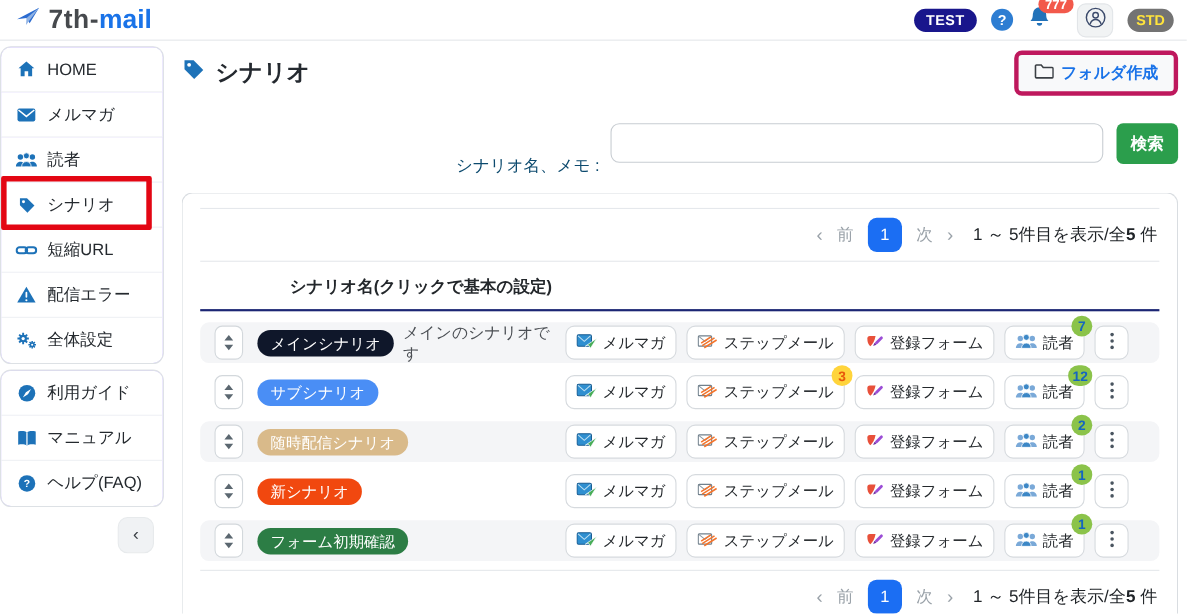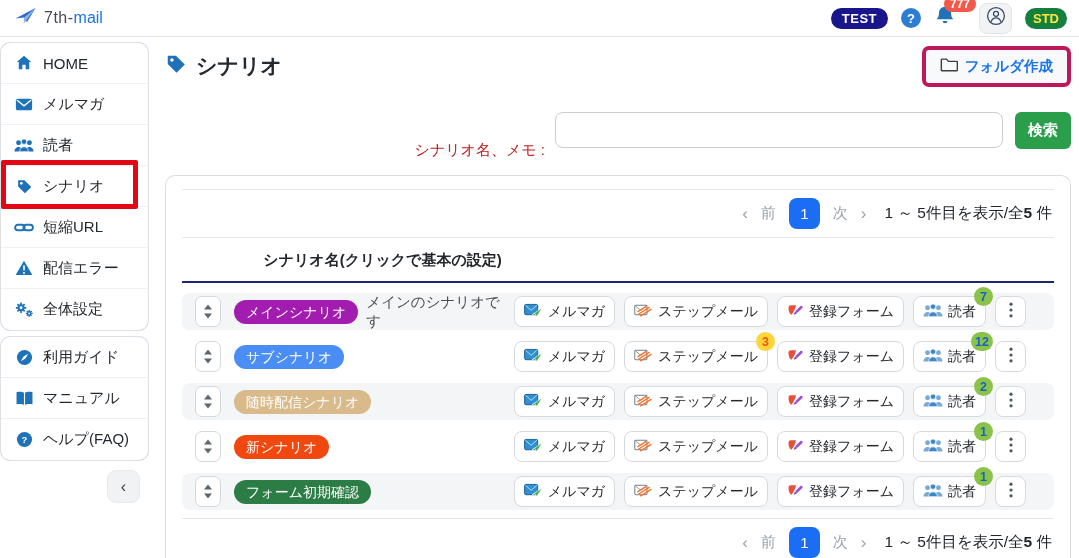--- a/index.html
+++ b/index.html
@@ -3,27 +3,27 @@
 <meta charset="utf-8">
 <style>
   * { box-sizing: border-box; margin: 0; padding: 0; }
   html,body { background:#fff; }
   body { font-family: "Liberation Sans", sans-serif; color:#24292e; }
   #screen { position:relative; width:1079px; height:558px; background:#fff; overflow:hidden; }
 
   
   .topbar { height:37px; display:flex; align-items:center; justify-content:space-between;
             padding:0 12px 0 14px; border-bottom:1px solid #e4e7ea; }
-  .logo { display:flex; align-items:center; gap:6px; font-size:16px; font-weight:normal; }
+  .logo { display:flex; align-items:center; gap:6px; font-size:24px; font-weight:bold; }
   .brand1 { color:#46494d; letter-spacing:.5px; }
   .brand2 { color:#1a73e8; }
   .top-right { display:flex; align-items:center; gap:13px; }
   .pill { border-radius:14px; padding:4px 11px; font-size:13px; font-weight:bold; line-height:1; }
   .pill.test { background:#19168c; color:#fff; letter-spacing:.5px; }
-  .pill.std  { background:#15803d; color:#ffe43c; padding:4px 8px; }
+  .pill.std  { background:#737373; color:#ffe43c; padding:4px 8px; }
   .help-circle { width:20px; height:20px; border-radius:50%; background:#2d7dd2; color:#fff;
                  font-size:13px; font-weight:bold; display:flex; align-items:center; justify-content:center; }
   .bell-wrap { position:relative; margin-right:10px; }
   .notif { position:absolute; top:-9px; left:10px; background:#f2594b; color:#fff; font-weight:bold;
            font-size:12px; border-radius:10px; padding:2px 6px; line-height:1; }
   .person-btn { width:33px; height:31px; border-radius:8px; background:#f1f3f4; border:1px solid #e2e5e8;
                 display:flex; align-items:center; justify-content:center; }
 
   
   .app { display:flex; height:521px; }
@@ -41,21 +41,21 @@
 
   
   .title-row { display:flex; align-items:center; justify-content:space-between; height:40px; }
   .page-title { display:flex; align-items:center; gap:9px; font-size:21px; font-weight:bold; color:#24292f; }
   .top-actions { display:flex; gap:8px; }
   .tbtn { display:flex; align-items:center; gap:7px; background:#f8f9fa; border:4px solid #be185d;
           border-radius:7px; padding:7px 14px; font-size:14.5px; font-weight:bold; color:#1a73e8; cursor:pointer; }
 
   
   .search-row { margin-top:14px; display:flex; align-items:center; }
-  .search-label { margin-left:auto; font-size:15px; color:#b91c1c; padding-right:10px;margin-top:41px; }
+  .search-label { margin-left:auto; font-size:15px; color:#0c4a6e; padding-right:10px;margin-top:41px; }
   .search-input { width:448px; height:36px; border:1px solid #c8cdd2; border-radius:8px; padding:0 10px;
                   font-size:14px; font-family:inherit; outline:none; }
   .search-btn { margin-left:12px; background:#2b9e4c; color:#fff; border:none; border-radius:6px;
                 padding:9px 13px; font-size:15px; font-weight:bold; font-family:inherit; cursor:pointer; }
 
   
   .panel { margin-top:15px; border:1px solid #d9dde1; border-bottom:none; border-radius:10px 10px 0 0;
            background:#fff; padding:0 16px; min-height:400px; }
   .pad-top { height:13px; }
   .rule { border-top:1px solid #e5e8ec; }
@@ -299,21 +299,21 @@
 
         <div class="rows">
 
           <div class="srow">
             <button class="sort-btn">
                 <svg width="10" height="15" viewBox="0 0 10 15">
                   <path d="M5 .5 L9 5.5 H1 Z" fill="#5b6770"></path>
                   <path d="M5 14.5 L1 9.5 H9 Z" fill="#5b6770"></path>
                 </svg>
               </button>
-            <span class="sbadge" style="background-color: #a21caf; text-align: center;">メインシナリオ</span>
+            <span class="sbadge" style="background-color: #0f172a; text-align: center;">メインシナリオ</span>
             <span class="memo">メインのシナリオです</span>
             <span class="ractions">
               <button class="abtn">
                   <span><svg width="19" height="15" viewBox="0 0 20 16">
                       <rect x="0.5" y="1.5" width="14" height="11" rx="1.5" fill="#2f8fd0" stroke="#1b5e93"></rect>
                       <path d="M1.5 2.5 L7.5 7.8 L13.5 2.5" stroke="#bfe0f2" fill="none"></path>
                       <path d="M8.5 12.5 L19.5 5 L13.5 14.5 L11.5 11.3 Z" fill="#47ad57" stroke="#fff" stroke-width="0.7"></path>
                     </svg></span>
                   <span>メルマガ</span>
                 </button>

